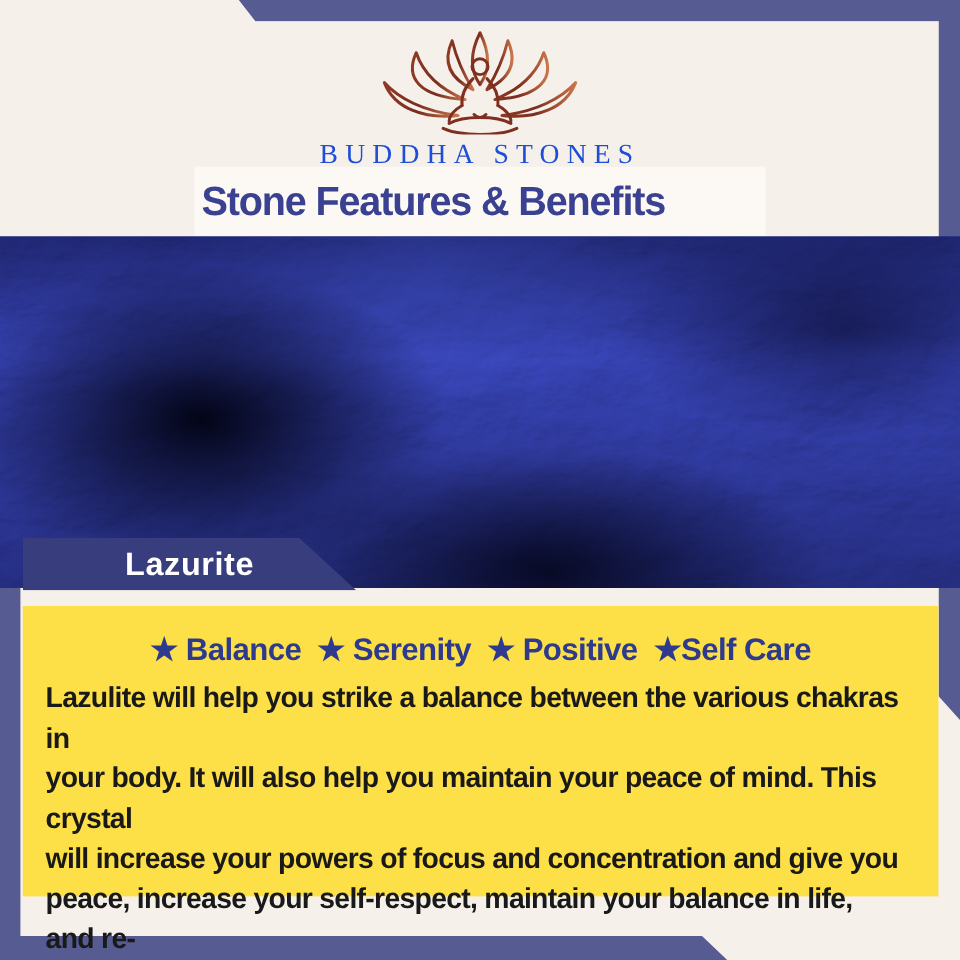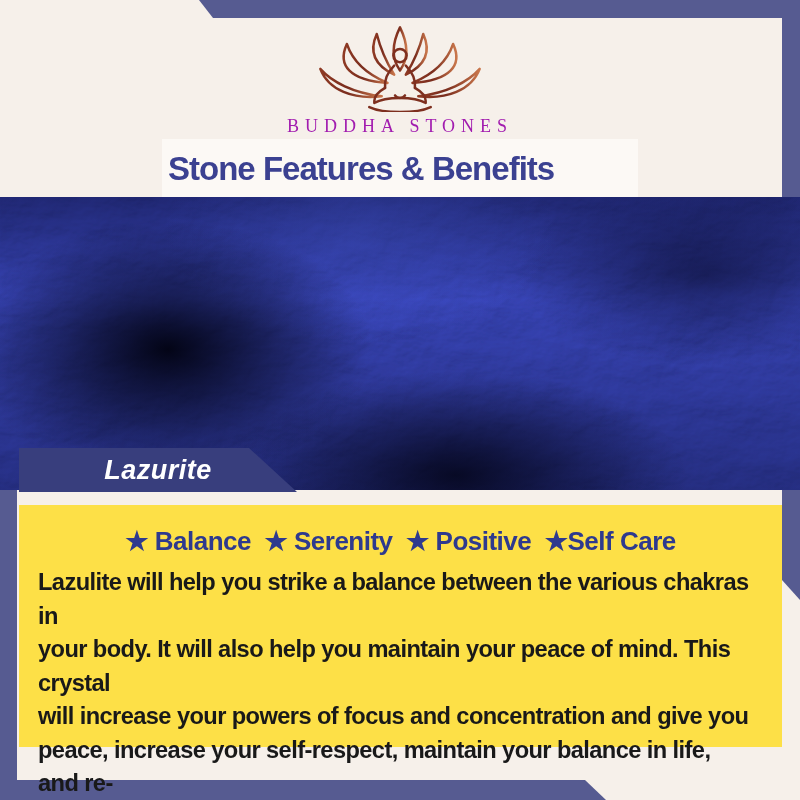--- a/index.html
+++ b/index.html
@@ -16,22 +16,22 @@
     clip-path:polygon(0 0,18px 0,18px 600px,0 580px);}
   .ribbon-left{left:0;top:490px;width:17px;height:310px;}
   .ribbon-bottom{left:0;top:780px;width:606px;height:20px;
     clip-path:polygon(0 0,585px 0,606px 20px,0 20px);}
   .accent-left-dark{position:absolute;left:0;top:228px;width:17px;height:262px;background:#20265a;}
 
   
   .logo-wrap{position:absolute;left:0;top:24px;width:800px;text-align:center;}
   .logo-wrap svg{display:block;margin:0 auto;}
   .brand-text{
-    margin-top:4px;font-family:"Liberation Serif", serif;font-size:18px;
-    letter-spacing:6px;color:#a21caf;font-weight:400;
+    margin-top:4px;font-family:"Liberation Serif", serif;font-size:23px;
+    letter-spacing:6px;color:#1d4ed8;font-weight:400;
   }
 
   
   .title-band{
     position:absolute;left:162px;top:139px;width:476px;height:58px;
     background:#fcf9f5;display:flex;align-items:center;justify-content:flex-start;
   }
   .title-text{
     font-size:34px;font-weight:700;color:#3b4191;letter-spacing:-1px;
     transform:scaleX(0.97);white-space:nowrap;
@@ -56,21 +56,20 @@
   
   .stone-tag{
     position:absolute;left:19px;top:448px;width:278px;height:44px;
     background:#383e7d;
     clip-path:polygon(0 0,230px 0,278px 44px,0 44px);
     display:flex;align-items:center;justify-content:center;
   }
   .stone-tag span{
     width:230px;text-align:center;color:#ffffff;font-size:27px;font-weight:700;
     letter-spacing:0.5px;
-    font-style:italic;
   }
 
   
   .card{
     position:absolute;left:19px;top:505px;width:763px;height:242px;
     background:#fde047;
   }
   .features-line{
     margin-top:21px;text-align:center;font-size:26px;font-weight:700;
     color:#2e3a8e;letter-spacing:-0.5px;white-space:pre-wrap;

